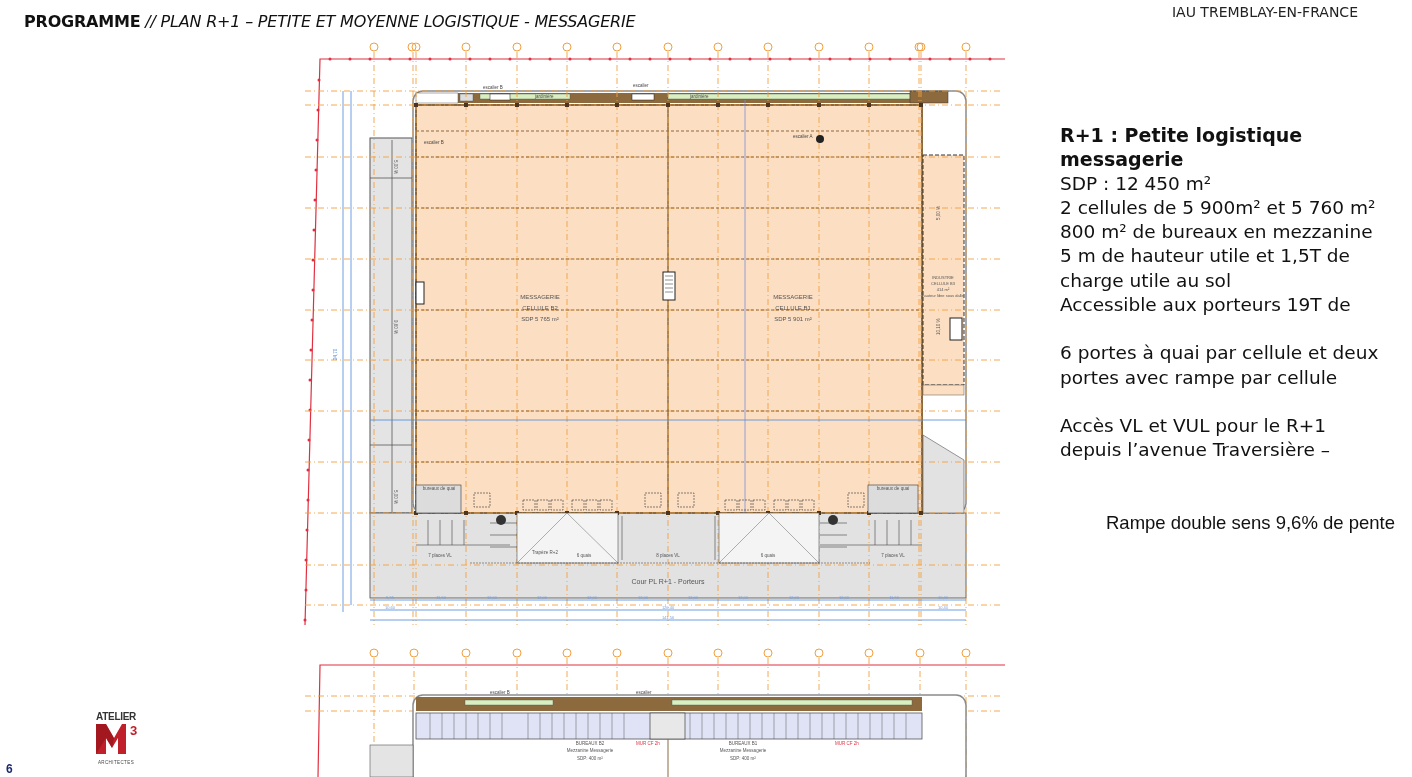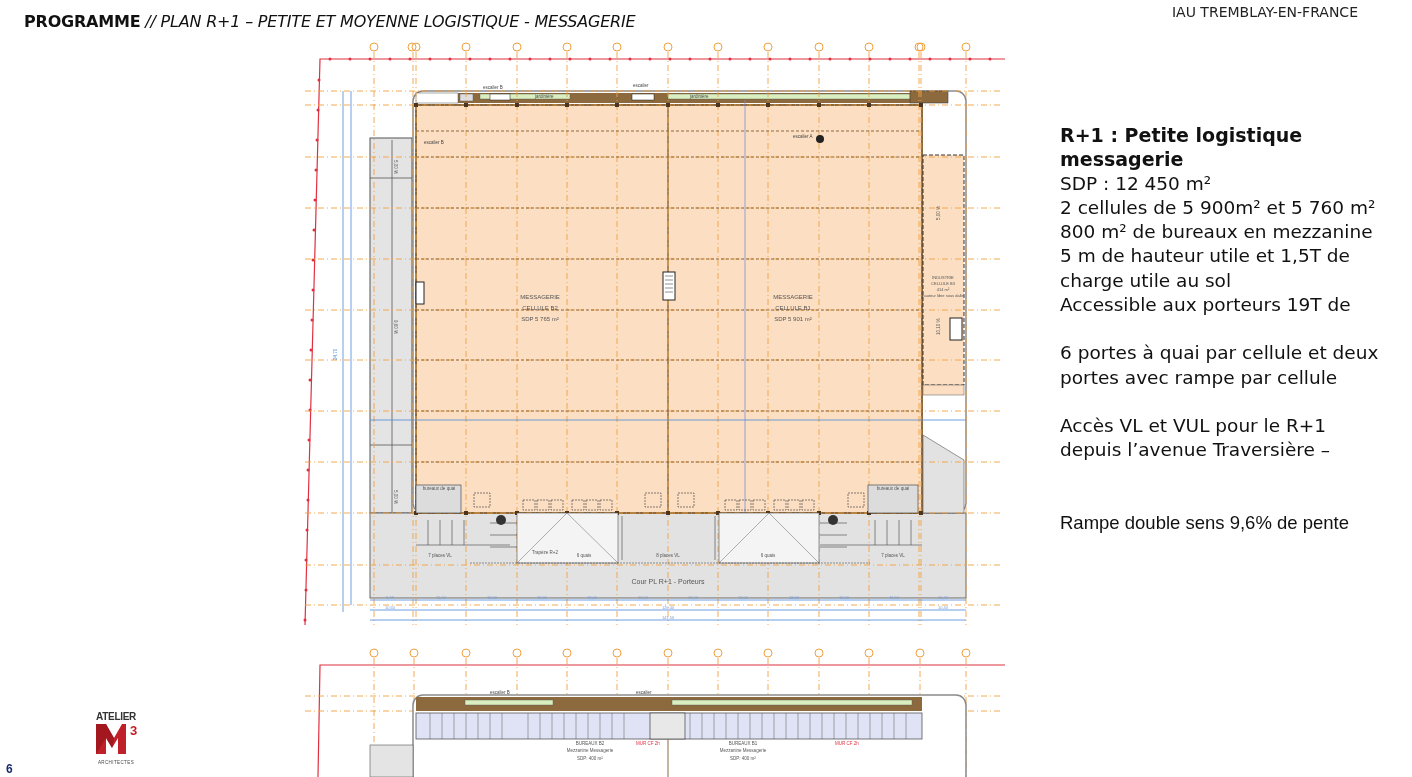--- a/index.html
+++ b/index.html
@@ -6,21 +6,21 @@
   body { width: 1412px; height: 777px; position: relative; overflow: hidden; font-family: "DejaVu Sans", "Liberation Sans", sans-serif; color: #111; }
   .slide-title { position: absolute; left: 24px; top: 12px; font-size: 16px; letter-spacing: -0.2px; white-space: nowrap; }
   .slide-title .bold { font-weight: bold; }
   .slide-title .ital { font-style: italic; }
   .project-name { position: absolute; right: 54px; top: 4px; font-size: 14px; color: #222; }
   .plan-svg { position: absolute; left: 0; top: 0; }
   .info-panel { position: absolute; left: 1060px; top: 123px; width: 340px; font-size: 18.5px; line-height: 24.3px; color: #111; }
   .info-panel .heading { font-weight: bold; font-size: 19px; }
   .info-panel .para { margin: 0; }
   .info-panel .gap { height: 24px; }
-  .info-panel .arial { font-family: "Liberation Sans", sans-serif; font-size: 18.5px; }
+  .info-panel .arial { font-family: "Liberation Sans", sans-serif; font-size: 18.5px; margin-left: 46px; }
   .logo { position: absolute; left: 92px; top: 711px; width: 48px; height: 56px; }
   .logo .atelier { font-family: Liberation Sans, sans-serif; font-weight: bold; font-size: 10px; color: #333; text-align: center; letter-spacing: -0.3px; }
   .logo .archi { font-family: "Liberation Sans", sans-serif; font-size: 4.5px; color: #444; text-align: center; letter-spacing: 0.4px; }
   .page-number { position: absolute; left: 6px; top: 762px; font-size: 12px; font-weight: bold; color: #1d2a6b; font-family: "Liberation Sans", sans-serif; }
   svg text { font-family: "Liberation Sans", sans-serif; }
 </style>
 </head>
 <body>
 
 <div class="slide-title">

